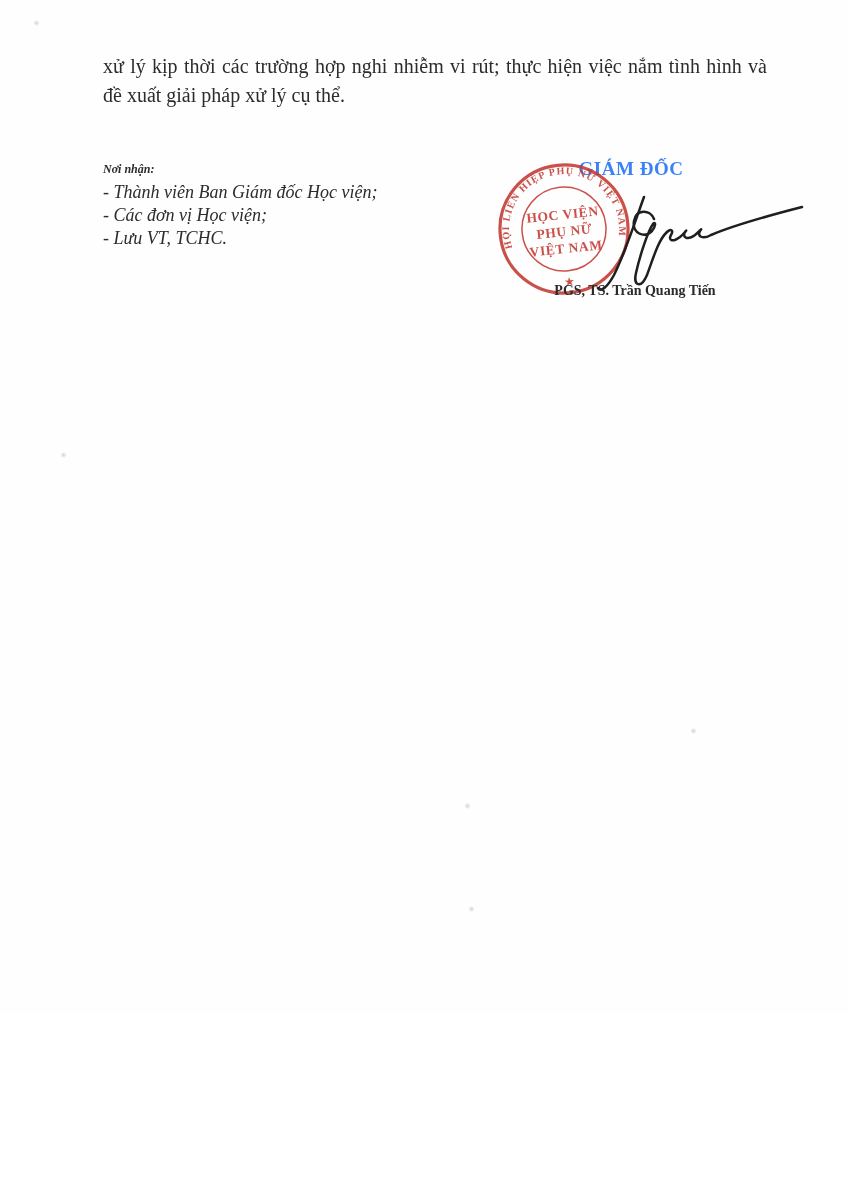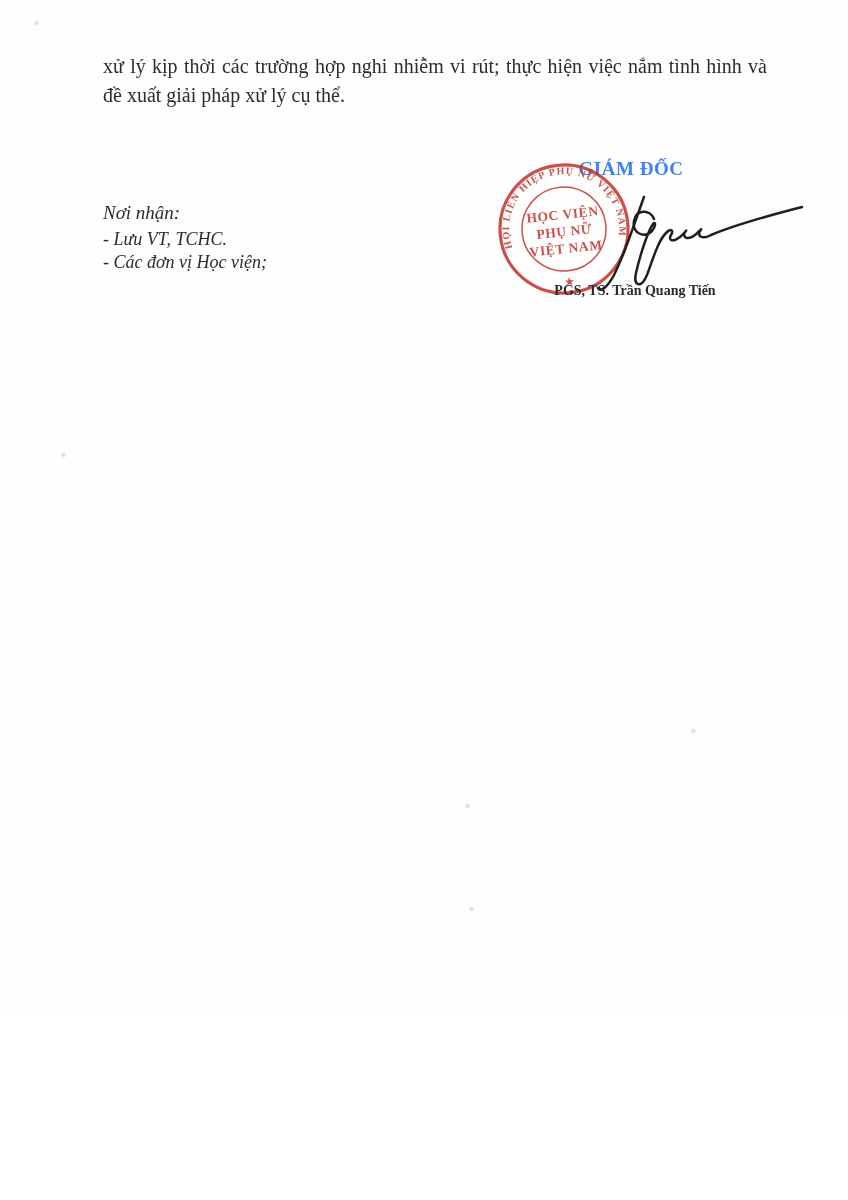--- a/index.html
+++ b/index.html
@@ -29,24 +29,23 @@
   .recipients {
     position: absolute;
     top: 162px;
     left: 103px;
     width: 400px;
     font-style: italic;
     font-size: 18px;
     color: #2c2c2c;
   }
   .recipients-heading {
-    font-weight: normal;
-    font-size: 19px;
+    font-weight: bold;
+    font-size: 12px;
     margin-bottom: 4px;
-    margin-top: 40px;
   }
   .recipient-item { line-height: 23px; }
   
   .sign-title {
     position: absolute;
     top: 158px;
     left: 561px;
     width: 140px;
     text-align: center;
     font-weight: bold;
@@ -146,22 +145,23 @@
 <body>
 
 <div class="page">
 
   <div class="body-text">
     <p class="p1">xử lý kịp thời các trường hợp nghi nhiễm vi rút; thực hiện việc nắm tình hình và đề xuất giải pháp xử lý cụ thể.</p>
   </div>
 
   <div class="recipients">
     <div class="recipients-heading">Nơi nhận:</div>
+    <div class="recipient-item">- Thành viên Ban Giám đốc Học viện;</div>
+    <div class="recipient-item">- Các đơn vị Học viện;</div>
     <div class="recipient-item">- Lưu VT, TCHC.</div>
-    <div class="recipient-item">- Các đơn vị Học viện;</div>
   </div>
 
   <div class="sign-title">GIÁM ĐỐC</div>
 
   <svg class="stamp" viewBox="0 0 136 136" xmlns="http://www.w3.org/2000/svg">
     <g transform="rotate(-6 68 68)">
       <circle class="ring-outer" cx="68" cy="68" r="64"></circle>
       <circle class="ring-inner" cx="68" cy="68" r="42"></circle>
       <path id="ringPath" d="M 22.9 99.6 A 55 55 0 1 1 113.1 99.6" fill="none"></path>
       <text class="ring-text" text-anchor="middle">

